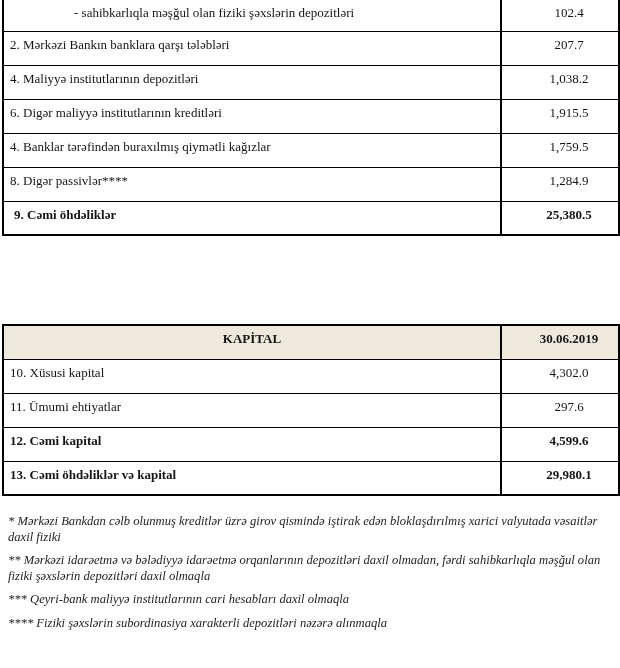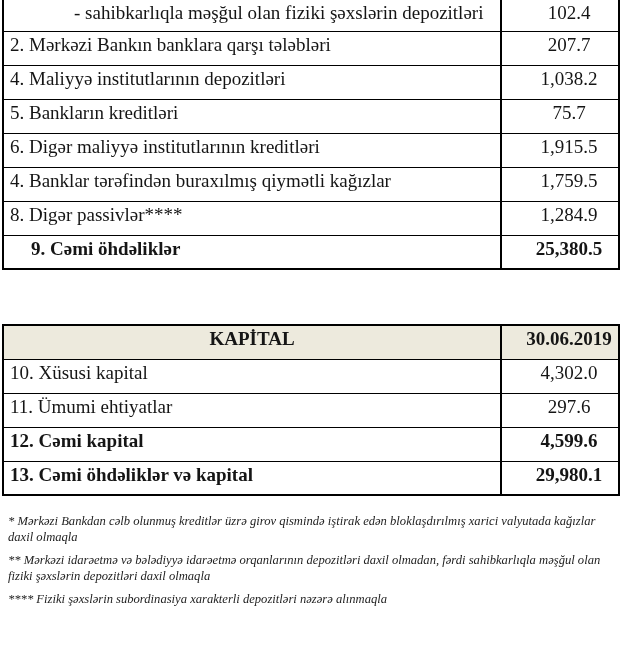--- a/index.html
+++ b/index.html
@@ -28,21 +28,21 @@
     width: 616px;
     border-collapse: collapse;
     table-layout: fixed;
     border: 2px solid var(--border-c);
   }
   table.fin col.c-label { width: 498px; }
   table.fin col.c-value { width: 118px; }
   table.fin td {
     border: 1px solid var(--border-c);
     vertical-align: top;
-    font-size: 19px;
+    font-size: 13px;
     line-height: 16px;
     padding: 5px 6px 2px 6px;
     color: var(--text-c);
     overflow: hidden;
     white-space: nowrap;
   }
   table.fin td.value {
     border-left: 2px solid var(--border-c);
     text-align: center;
     padding-left: 20px;
@@ -55,21 +55,21 @@
   #cap-table { top: 324px; }
   #cap-table tr { height: 34px; }
   tr.head td {
     background: var(--header-bg);
     font-weight: bold;
     text-align: center;
     margin-top: 20px;
   }
   tr.bold td { font-weight: bold; }
   tr.sub td.label { padding-left: 70px; }
-  tr.pad9 td.label { padding-left: 27px; margin-left: 22px; }
+  tr.pad9 td.label { padding-left: 10px; margin-left: 22px; }
   .notes {
     position: absolute;
     top: 514px;
     left: 8px;
     width: 606px;
     font-style: italic;
     font-size: 12.6px;
     line-height: 15.5px;
     color: #222222;
   }
@@ -92,24 +92,20 @@
         <td class="label">- sahibkarlıqla məşğul olan fiziki şəxslərin depozitləri</td>
         <td class="value">102.4</td>
       </tr>
       <tr>
         <td class="label">2. Mərkəzi Bankın banklara qarşı tələbləri</td>
         <td class="value">207.7</td>
       </tr>
       <tr>
         <td class="label">4. Maliyyə institutlarının  depozitləri</td>
         <td class="value">1,038.2</td>
-      </tr>
-      <tr>
-        <td class="label">5. Bankların kreditləri</td>
-        <td class="value">75.7</td>
       </tr>
       <tr>
         <td class="label">6. Digər maliyyə institutlarının kreditləri</td>
         <td class="value">1,915.5</td>
       </tr>
       <tr>
         <td class="label">4. Banklar tərəfindən buraxılmış qiymətli kağızlar</td>
         <td class="value">1,759.5</td>
       </tr>
       <tr>
@@ -146,18 +142,19 @@
         <td class="value">4,599.6</td>
       </tr>
       <tr class="bold">
         <td class="label">13. Cəmi öhdəliklər və kapital</td>
         <td class="value">29,980.1</td>
       </tr>
     </tbody>
   </table>
 
   <div class="notes">
-    <p class="note">* Mərkəzi Bankdan cəlb olunmuş kreditlər üzrə girov qismində iştirak edən bloklaşdırılmış xarici valyutada kağızlar daxil olmaqla</p>
+    <p class="note">* Mərkəzi Bankdan cəlb olunmuş kreditlər üzrə girov qismində iştirak edən bloklaşdırılmış xarici valyutada vəsaitlər daxil fiziki</p>
     <p class="note">** Mərkəzi idarəetmə və bələdiyyə idarəetmə orqanlarının depozitləri daxil olmadan, fərdi sahibkarlıqla məşğul olan fiziki şəxslərin depozitləri daxil olmaqla</p>
+    <p class="note">*** Qeyri-bank maliyyə institutlarının cari hesabları daxil olmaqla</p>
     <p class="note">**** Fiziki şəxslərin subordinasiya xarakterli depozitləri nəzərə alınmaqla</p>
   </div>
 
 </div>
 
 </body></html>

